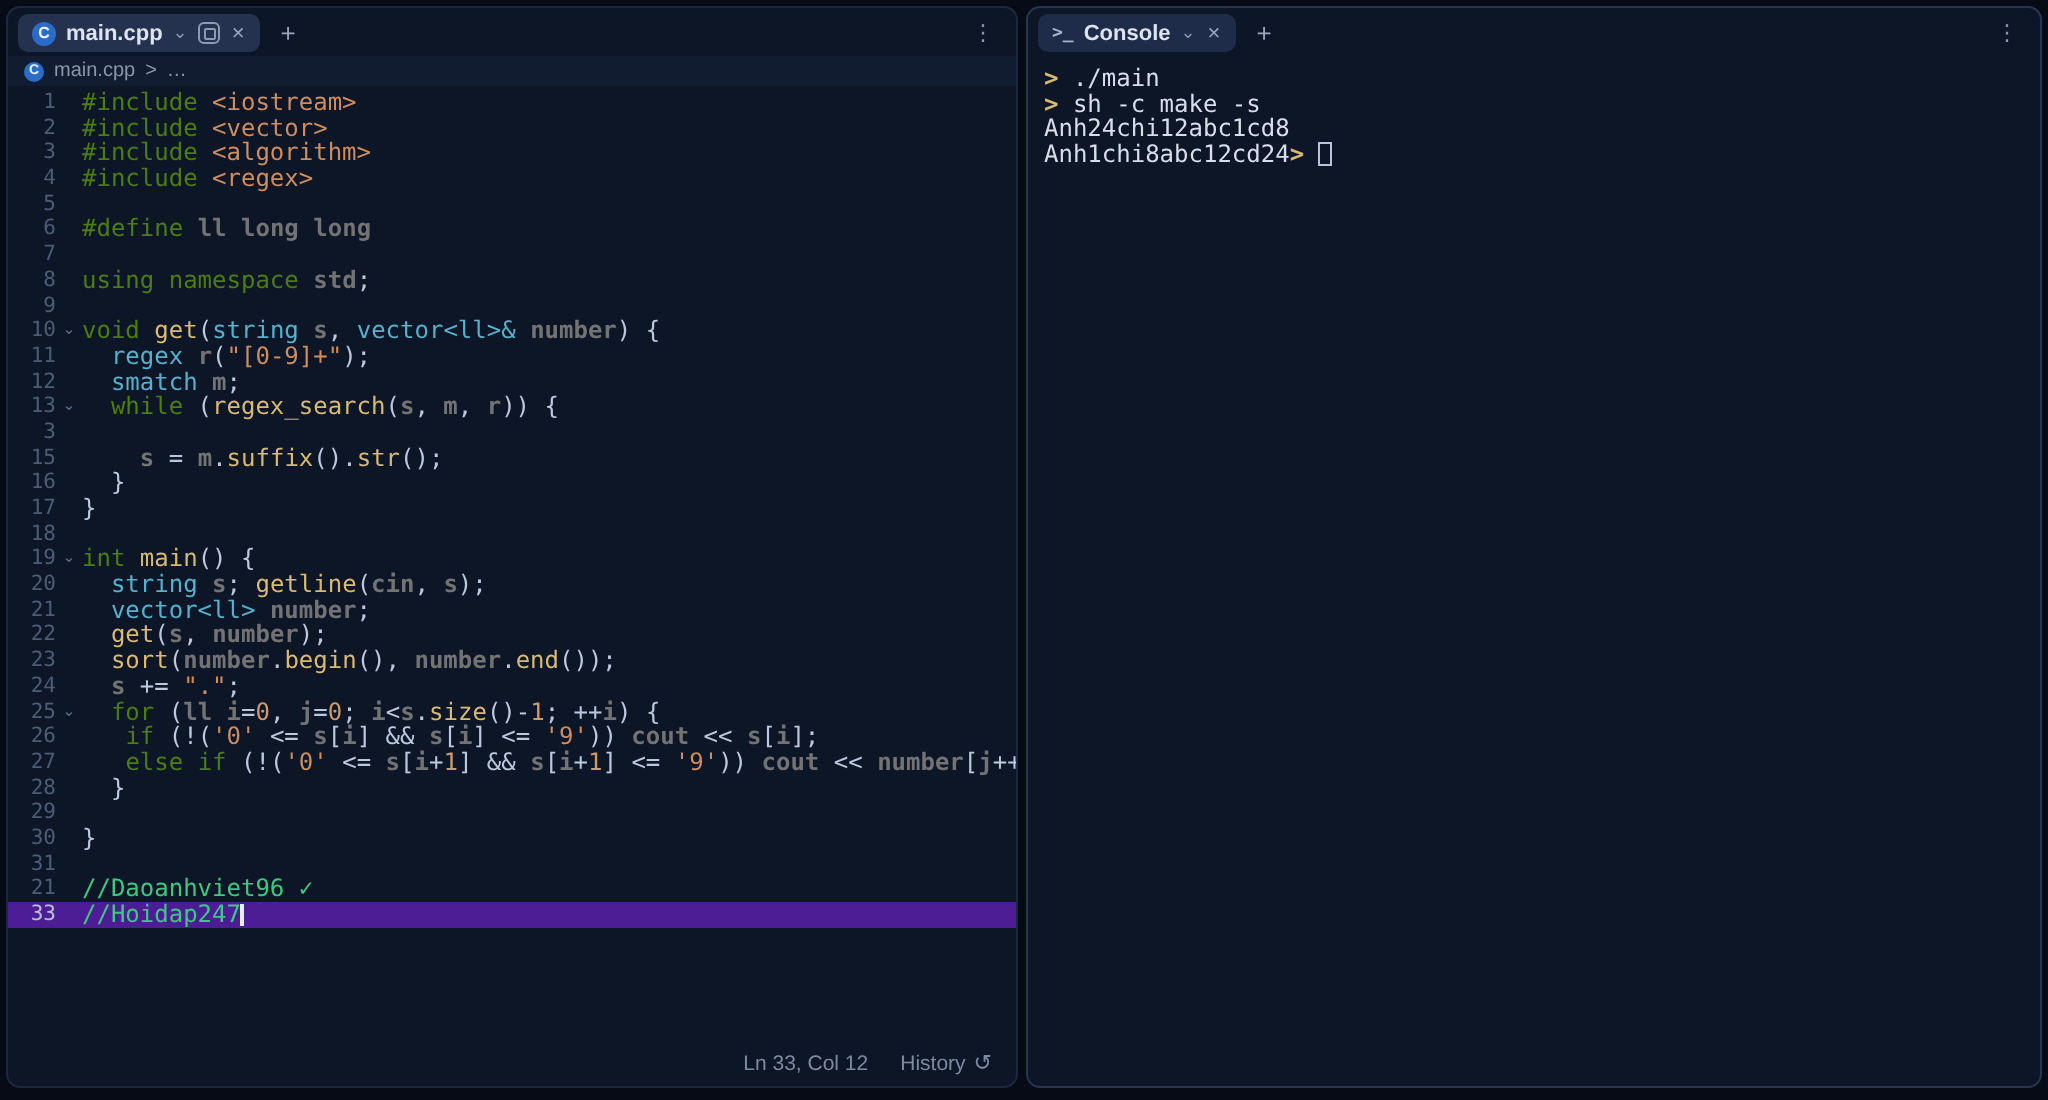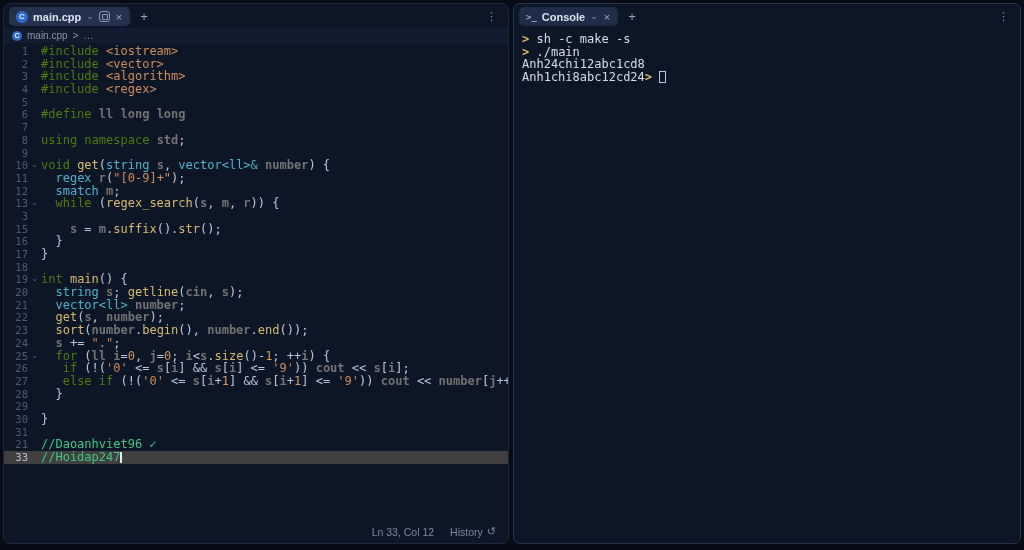--- a/index.html
+++ b/index.html
@@ -29,21 +29,21 @@
   .cpp-badge.small { width:10px; height:10px; font-size:7px; }
 
   
   .breadcrumb { height:15px; background:#121c31; display:flex; align-items:center; gap:5px;
                 padding:0 10px 0 8px; font-size:10px; color:#8b96ac; flex:none; }
 
   
   .code { flex:1; position:relative; padding-top:2px; font-family:"DejaVu Sans Mono", monospace;
           font-size:12px; line-height:12.7px; overflow:hidden; }
   .code-row { display:flex; height:12.7px; align-items:center; }
-  .code-row.current { background:#404040; }
+  .code-row.current { background:#4c1d95; }
   .ln { width:24px; flex:none; text-align:right; color:#4e5c78; font-size:10.5px; }
   .current .ln { color:#b6c1d5; }
   .fold { width:13px; flex:none; text-align:center; color:#5a6a8a; font-size:8px; font-family:"DejaVu Sans", sans-serif; }
   .lc { white-space:pre; color:#c6d1e4; }
   .tk-kw { color:#4d7c0f; }
   .tk-ty { color:#56b1cd; }
   .tk-fn { color:#d9ba72; font-weight:normal; }
   .tk-str { color:#cf8d5e; }
   .tk-num { color:#d19a66; }
   .tk-var { color:#737373; font-weight:bold; }
@@ -268,18 +268,18 @@
     <div class="tab tab-console">
       <span class="term-glyph">&gt;_</span>
       <span class="tab-label">Console</span>
       <span class="chev">⌄</span>
       <span class="tab-close">×</span>
     </div>
     <span class="add-btn">+</span>
     <span class="kebab">⋮</span>
   </div>
   <div class="console-out" id="console-out">
+      <div class="con-line"><span class="prompt">&gt; </span>./main</div>
       <div class="con-line"><span class="prompt">&gt; </span>sh -c make -s</div>
-      <div class="con-line"><span class="prompt">&gt; </span>./main</div>
       <div class="con-line">Anh24chi12abc1cd8</div>
       <div class="con-line">Anh1chi8abc12cd24<span class="prompt">&gt; </span><span class="block-cursor"></span></div>
     </div>
 </div>
 
 </body></html>

